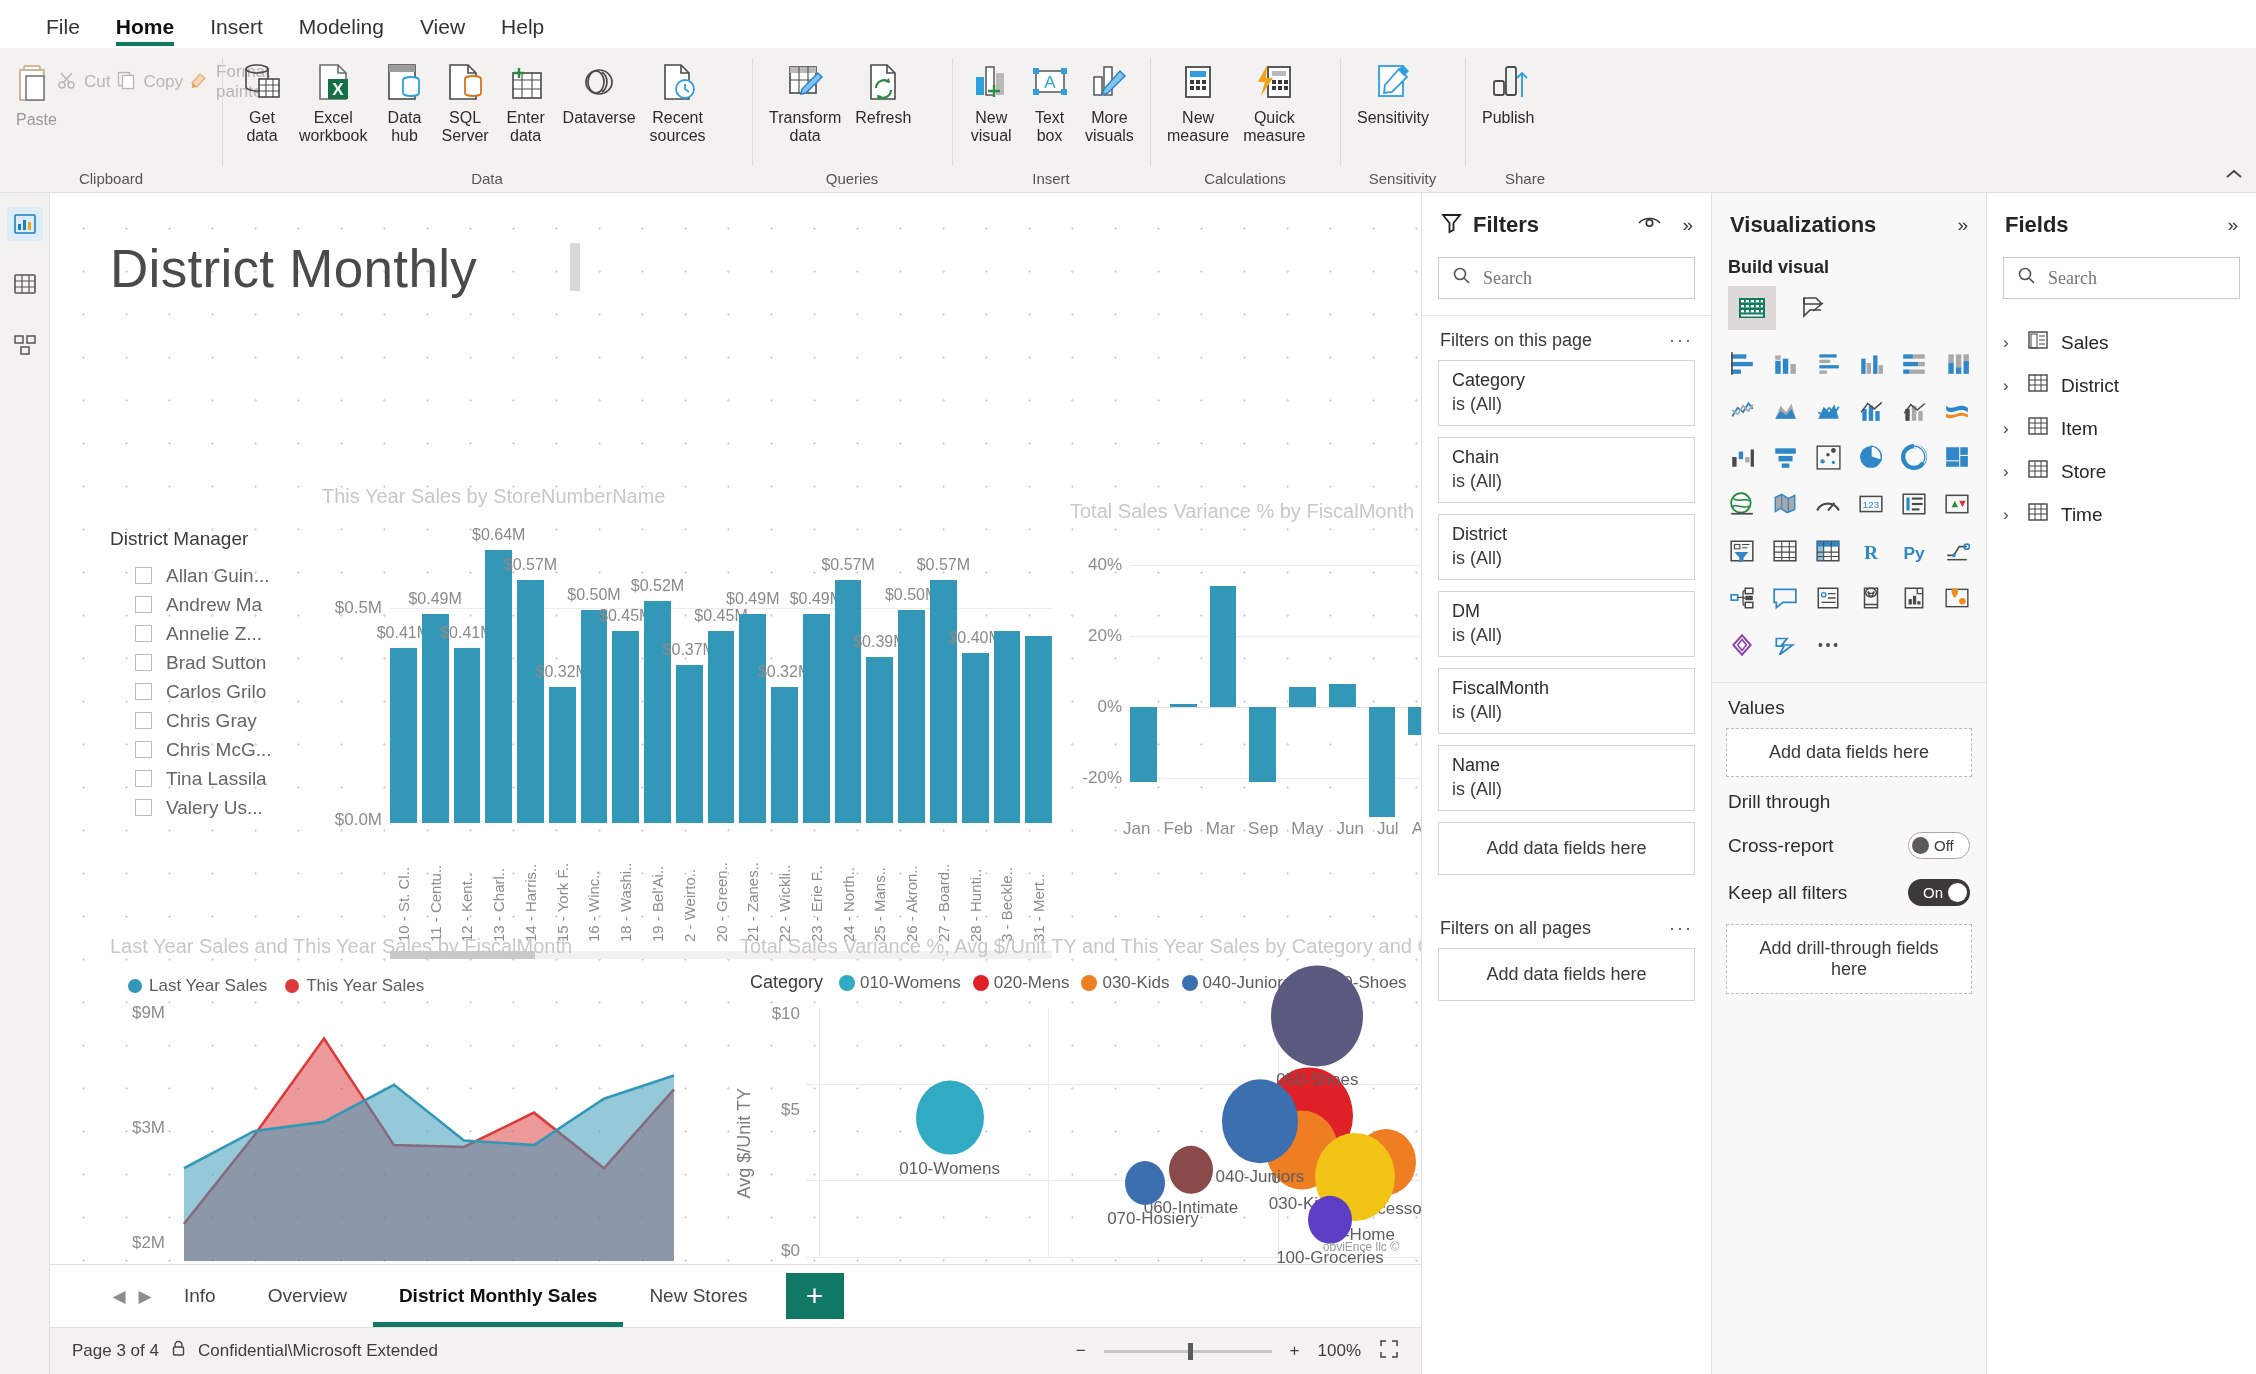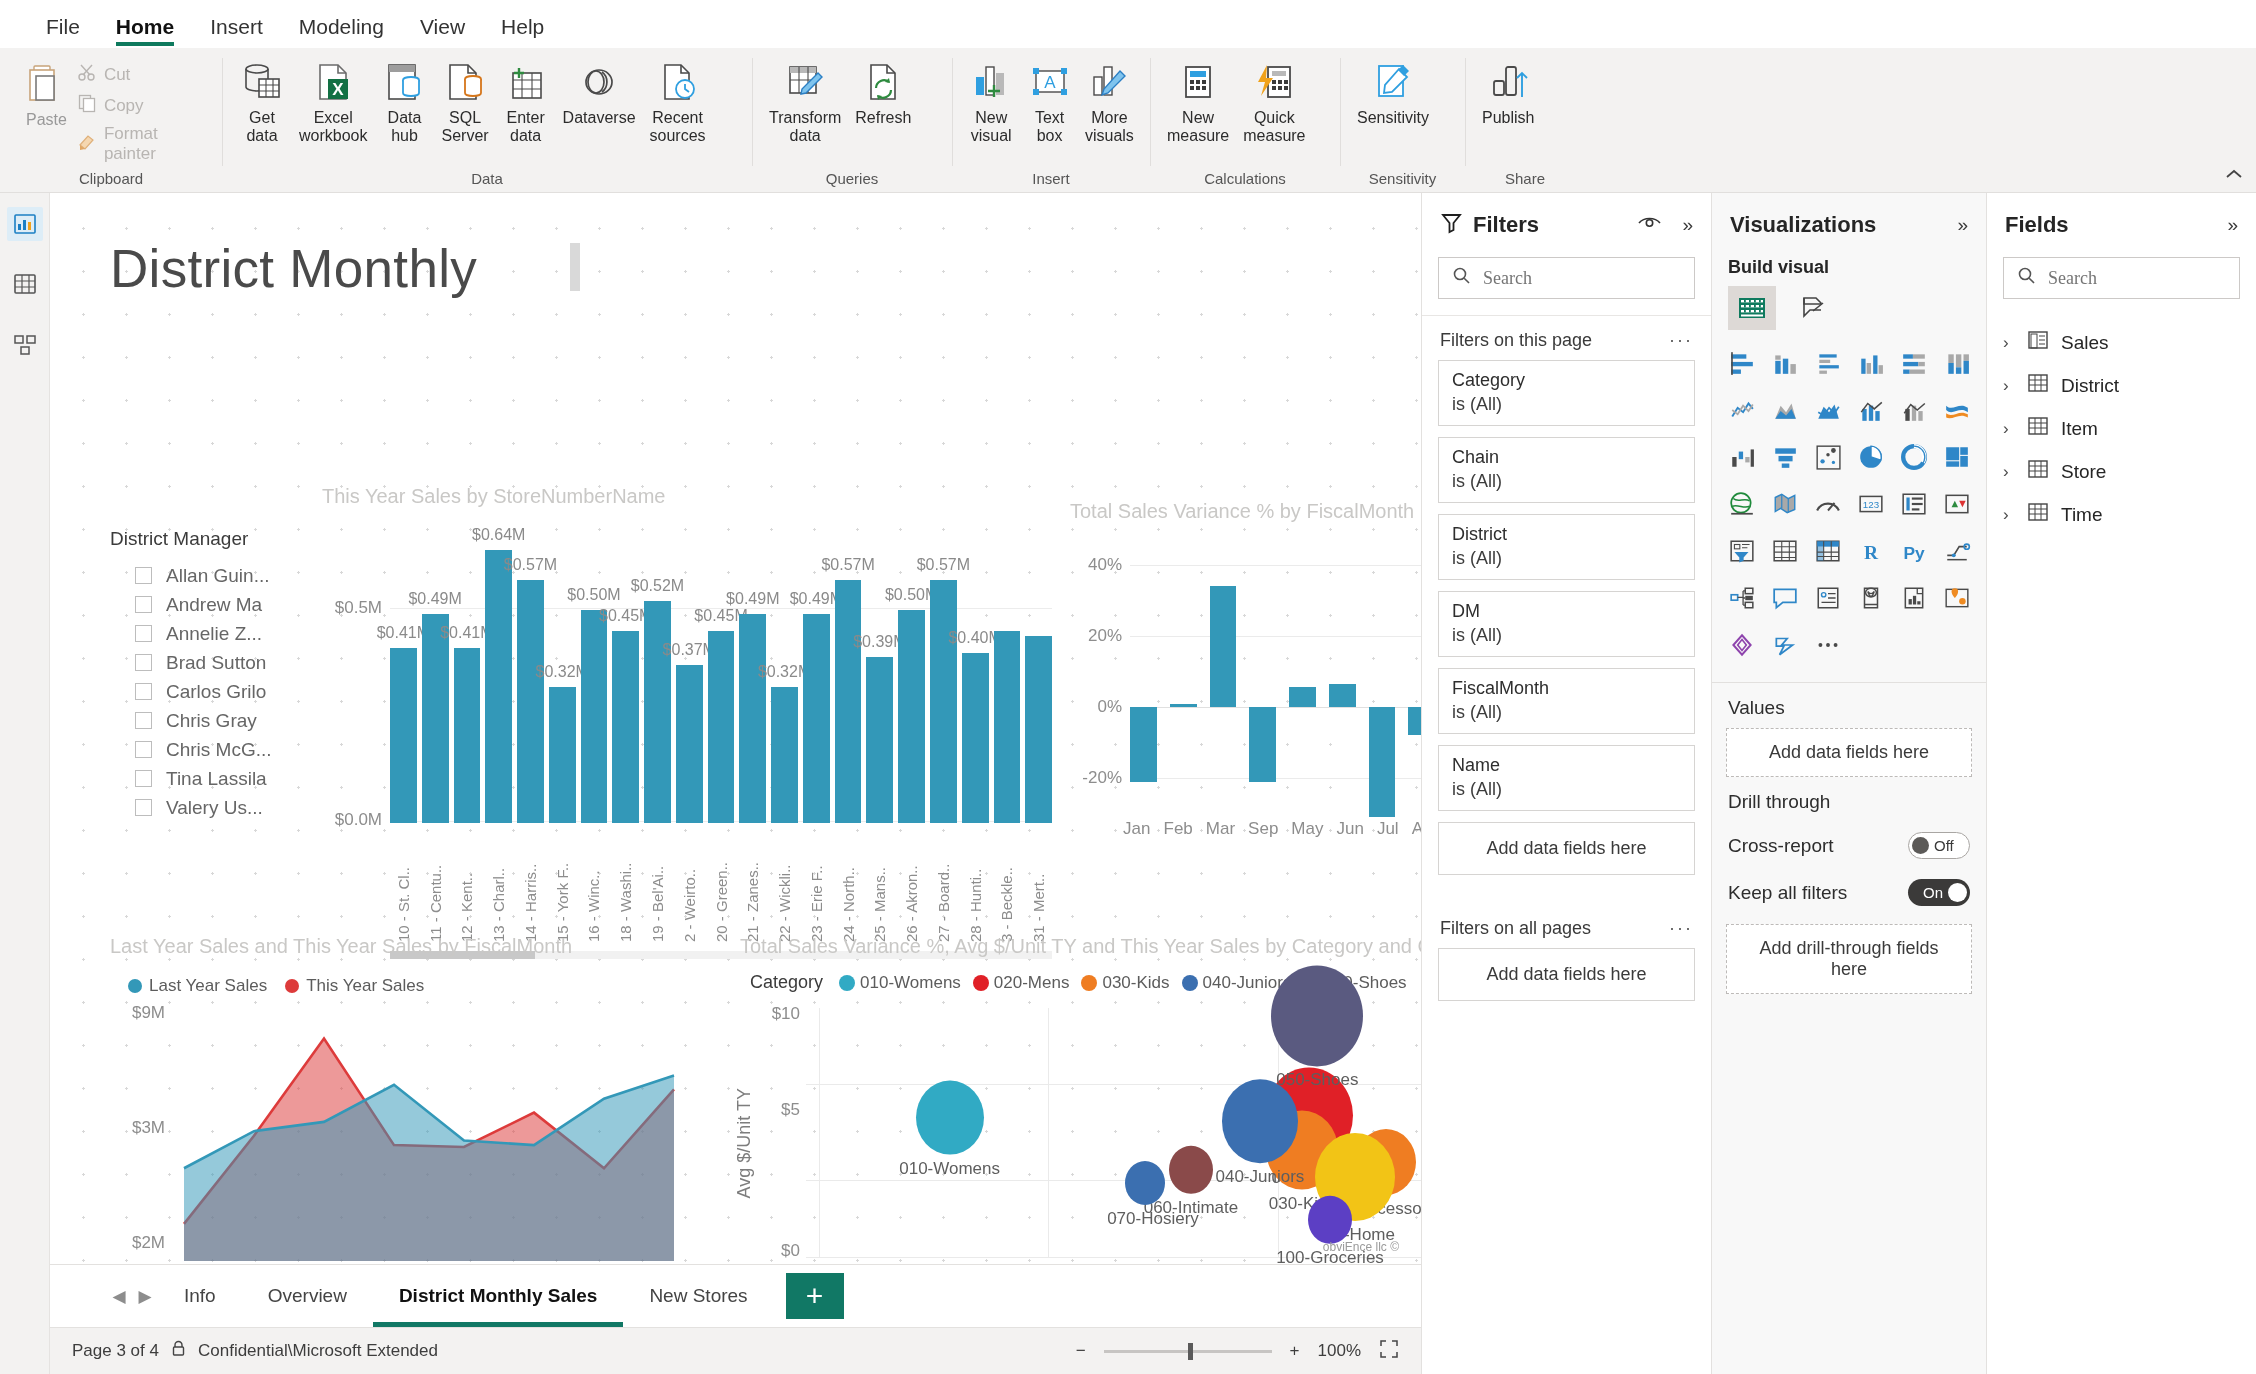--- a/index.html
+++ b/index.html
@@ -26,21 +26,21 @@
   .ritems { display:flex; align-items:flex-start; flex:1; padding:0 10px; }
   .gname { font-size:15px; color:#555; text-align:center; padding-bottom:3px; }
   .rbtn { display:flex; flex-direction:column; align-items:center; width:auto; min-width:56px; padding:4px 7px 0 7px; cursor:default; }
   .rbtn .ico { height:48px; display:flex; align-items:center; justify-content:center; }
   .rbtn .lbl { font-size:16px; color:#2c2c2c; text-align:center; line-height:1.12; margin-top:3px; white-space:pre-line; }
 
   
   .clip { display:flex; padding-left:16px; }
   .clip-paste { display:flex; flex-direction:column; align-items:center; width:62px; padding-top:6px; }
   .clip-paste .lbl { font-size:16px; color:#999; margin-top:2px; }
-  .clip-small { display:flex; flex-direction:column; padding-top:8px; gap:6px; }
+  .clip-small { display:flex; flex-direction:row; padding-top:8px; gap:6px; }
   .clip-row { display:flex; align-items:center; gap:7px; color:#b8b5b2; font-size:17px; }
 
   .ribbon-collapse { position:absolute; right:12px; bottom:6px; font-size:18px; color:#555; cursor:default; }
 
   
   .body { flex:1; display:flex; min-height:0; background:#fff; }
 
   
   .rail { flex:0 0 50px; background:#f3f2f1; border-right:1px solid #e5e3e1; padding-top:14px; display:flex; flex-direction:column; align-items:center; gap:26px; }
   .rail-btn { width:36px; height:34px; display:flex; align-items:center; justify-content:center; cursor:default; border-radius:2px; }

